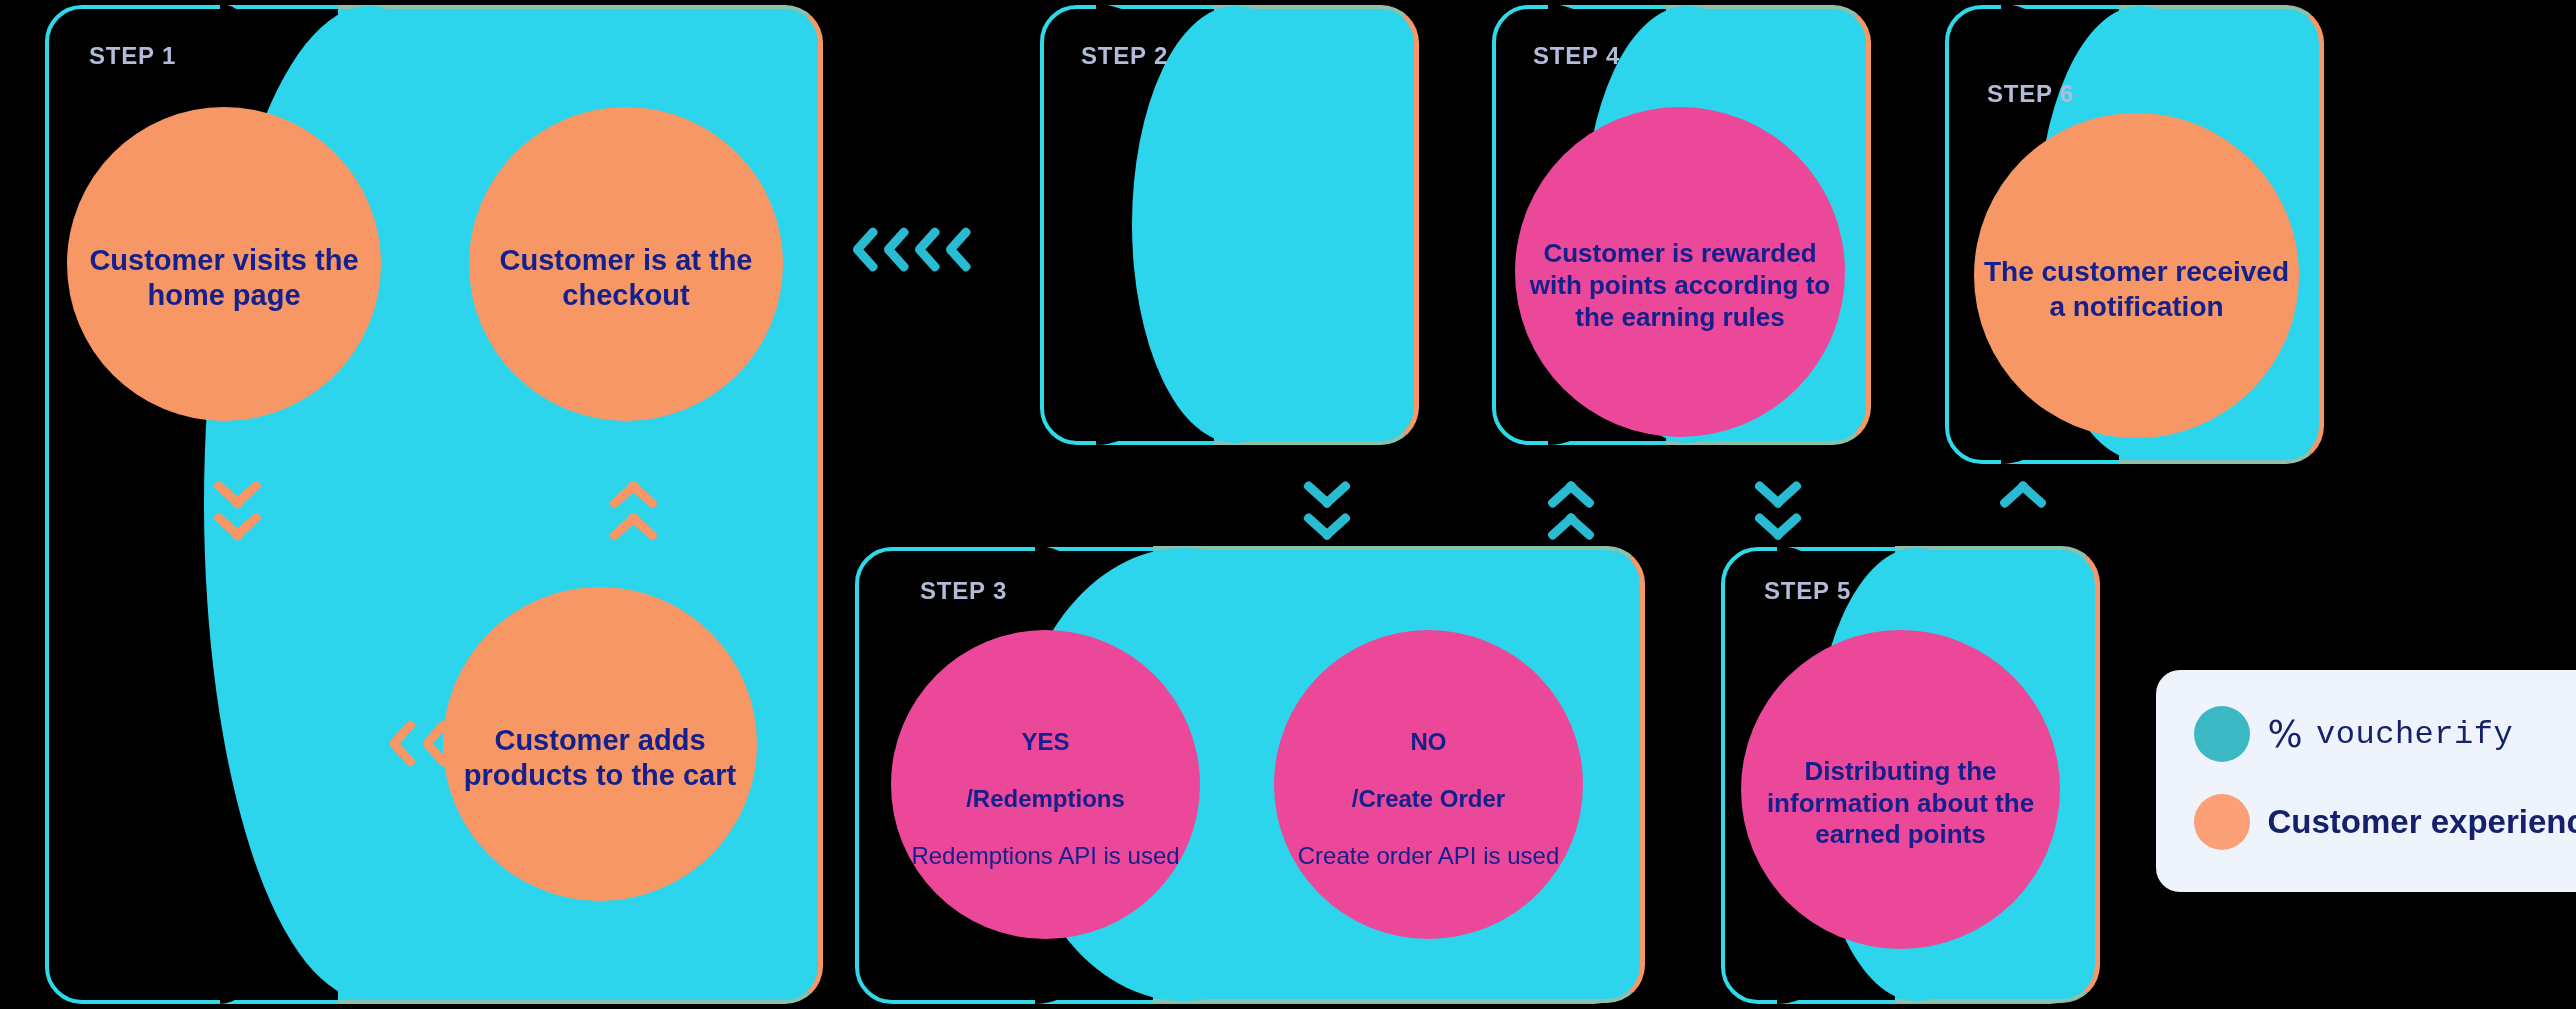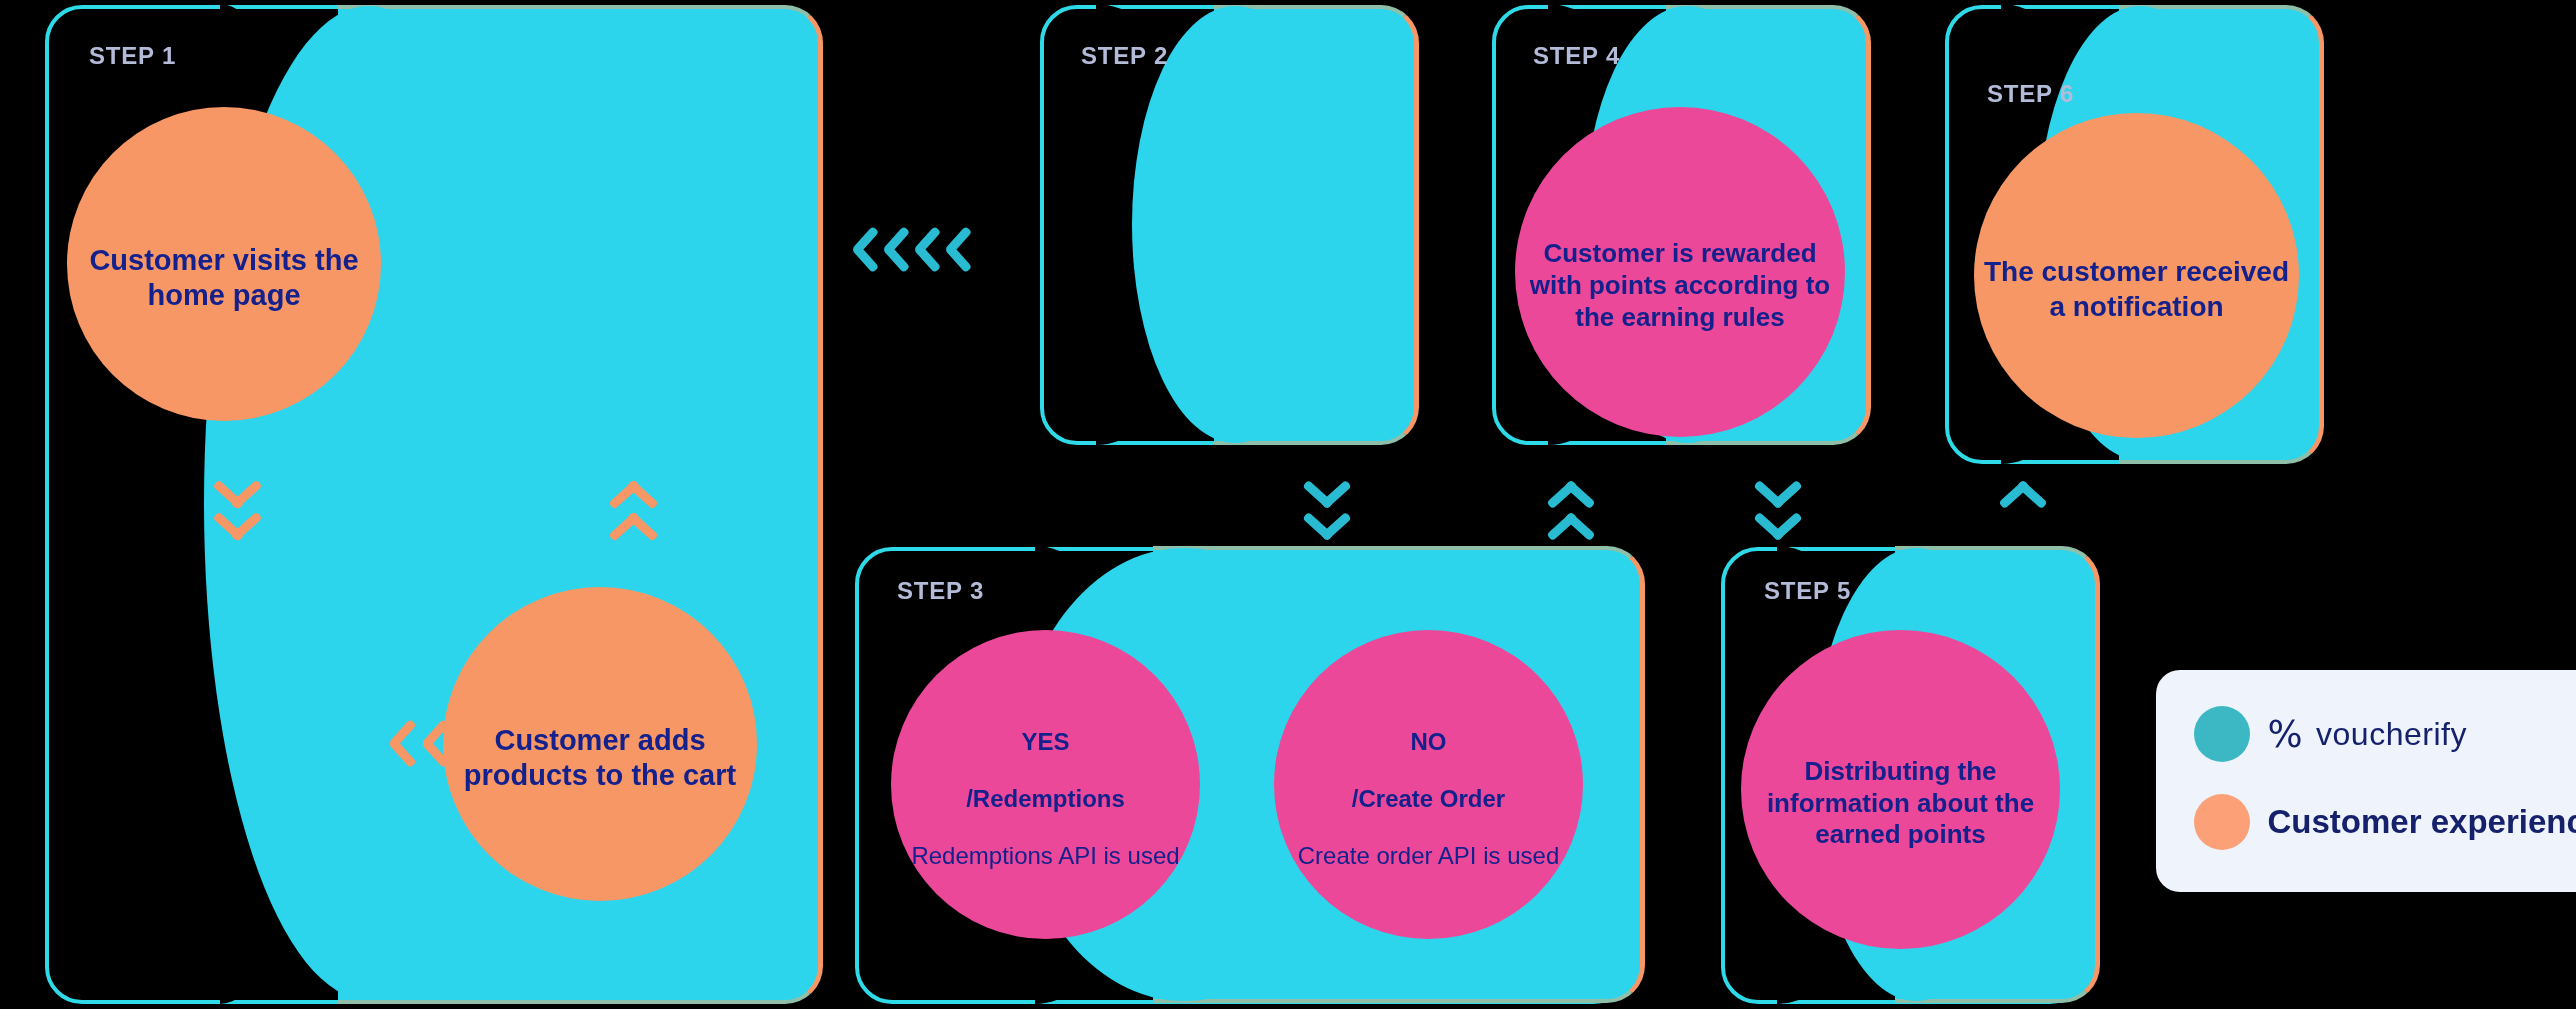--- a/index.html
+++ b/index.html
@@ -92,35 +92,38 @@
   .legend-dot{
     border-radius:50%;flex:0 0 auto;
   }
   .legend-text{
     color:#15216B;font-weight:700;white-space:nowrap;
   }
   .vlogo{display:flex;align-items:center;color:#15216B;}
   .vlogo-pct{font-size:37px;font-weight:400;line-height:1;margin-right:13.4px;
              font-family:"DejaVu Sans",sans-serif;}
   .vlogo-word{font-size:32px;font-weight:400;letter-spacing:0.5px;
-              font-family:Liberation Sans, sans-serif;}
+              font-family:Liberation Mono, monospace;}
 </style>
 </head>
 <body>
 
 <div class="stage">
 
   <div class="panel" style="left:45px;top:5.2px;width:768px;height:999px;">
     <div class="blob" style="left:289px;top:-4.6px;width:485px;height:999px;"></div>
     <div class="blob-curve" style="left:155px;top:-3.1px;width:330px;height:994px;"></div>
   </div>
   <div class="step-label" style="left:89px;top:42px;">STEP 1</div>
 
   <div class="bubble orange" style="left:67px;top:107px;width:314px;height:314px;font-size:29px;">
     <span>Customer visits the home page</span>
+  </div>
+  <div class="bubble orange" style="left:469px;top:107px;width:314px;height:314px;font-size:29px;">
+    <span>Customer is at the checkout</span>
   </div>
   <div class="bubble orange" style="left:443px;top:587px;width:314px;height:314px;font-size:29px;">
     <span>Customer adds products to the cart</span>
   </div>
 
   <div class="chev-group v" style="left:206px;top:479px;width:62px;height:88px;">
     <span class="chev" style="width:55px;height:36px;">
       <i style="width:35px;height:9.3px;background:#F79766;transform:rotate(42deg);left:1px;top:11.3px;"></i>
       <i style="width:35px;height:9.3px;background:#F79766;transform:rotate(-42deg);left:19.6px;top:11.3px;"></i>
     </span>
@@ -235,21 +238,21 @@
     <span class="chev" style="width:54px;height:35px;">
       <i style="width:34px;height:8.8px;background:#29BBD2;transform:rotate(-42deg);left:1px;top:11.3px;"></i>
       <i style="width:34px;height:8.8px;background:#29BBD2;transform:rotate(42deg);left:19px;top:11.3px;"></i>
     </span>
   </div>
 
   <div class="panel" style="left:855px;top:547px;width:776px;height:457px;">
     <div class="blob" style="left:294px;top:-4.6px;width:492px;height:457px;"></div>
     <div class="blob-curve" style="left:155px;top:-3.1px;width:340px;height:453px;"></div>
   </div>
-  <div class="step-label" style="left:897px;top:577px;">STEP 3</div>
+  <div class="step-label" style="left:920px;top:577px;">STEP 3</div>
 
   <div class="bubble teal" style="left:891px;top:630px;width:309px;height:309px;font-size:24px;flex-direction:column;">
     <span style="font-weight:700;">YES</span>
     <span style="font-weight:700;">/Redemptions</span>
     <span style="font-weight:400;">Redemptions API is used</span>
   </div>
 
   <div class="bubble teal" style="left:1274px;top:630px;width:309px;height:309px;font-size:24px;flex-direction:column;">
     <span style="font-weight:700;">NO</span>
     <span style="font-weight:700;">/Create Order</span>

